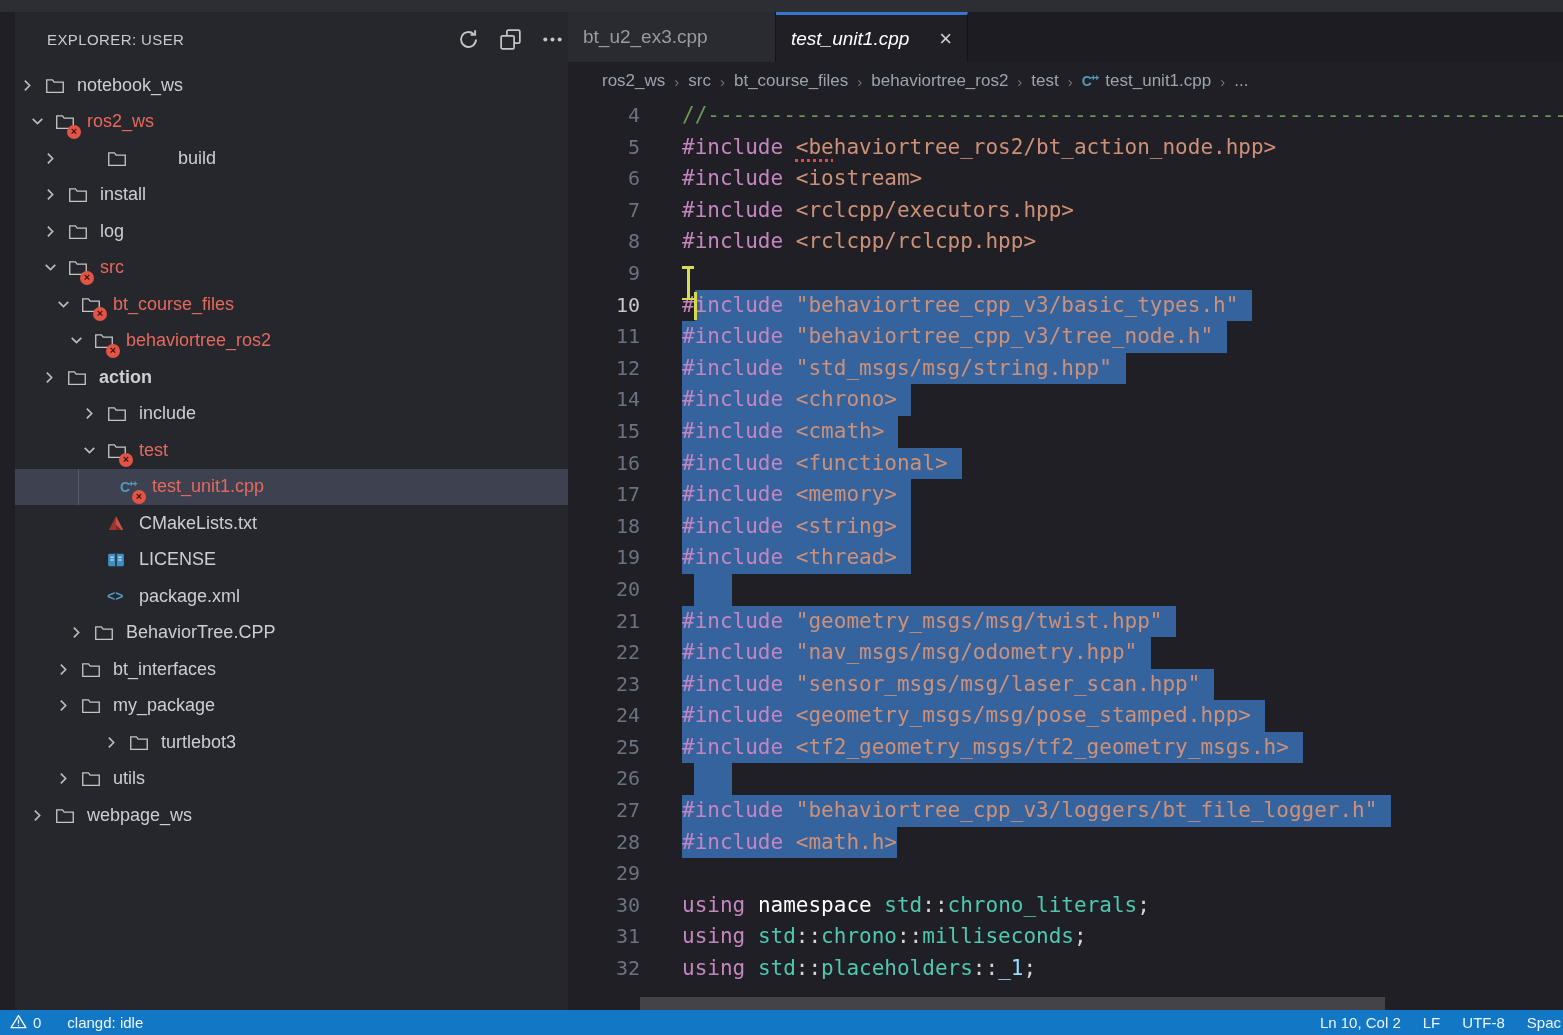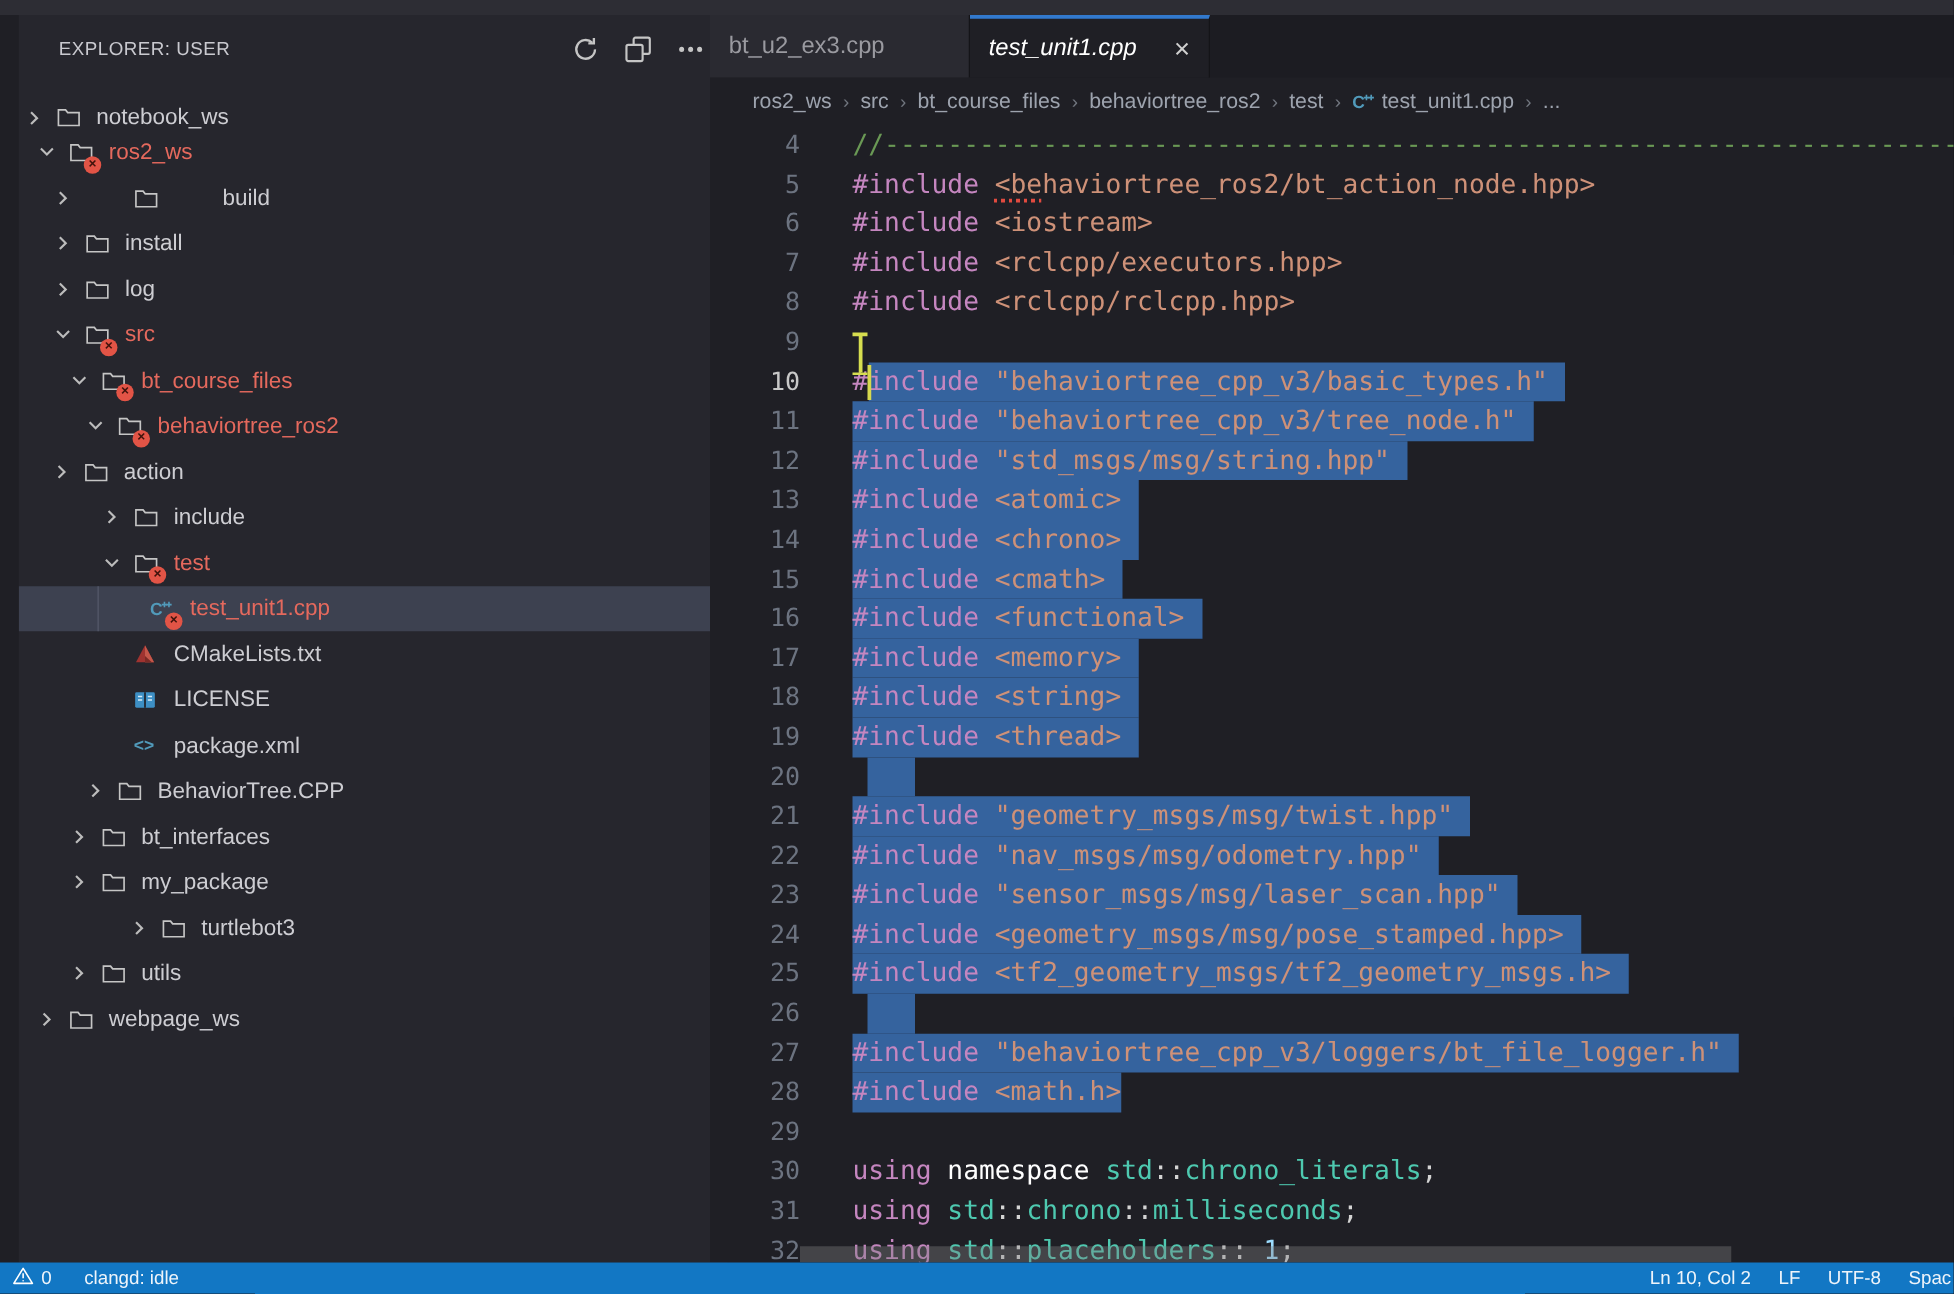--- a/index.html
+++ b/index.html
@@ -107,21 +107,21 @@
         <span class="hdr-icon">
           <svg width="23" height="23" viewBox="0 0 16 16" fill="#c5c5c5">
             <circle cx="3" cy="8" r="1.4"></circle>
               <circle cx="8" cy="8" r="1.4"></circle>
               <circle cx="13" cy="8" r="1.4"></circle>
           </svg>
         </span>
       </span>
     </div>
     <div class="tree" id="tree">
-        <div class="tree-row" style="padding-left: 4px; align-items: flex-end;">
+        <div class="tree-row" style="padding-left: 4px;">
           <span class="chev">
             <svg width="17" height="17" viewBox="0 0 16 16" fill="none" stroke="#bcbcbc" stroke-width="1.6">
               <path d="M5.5 3.5 10 8l-4.5 4.5"></path>
             </svg>
           </span>
           <span class="tree-icon">
             <svg width="20" height="17" viewBox="0 0 16 14" fill="none" stroke="#c5c5c5" stroke-width="1.1">
               <path d="M1.2 12.7V2.4h4.7l1.4 1.8h7.5v8.5z"></path>
             </svg>
           </span>
@@ -215,21 +215,21 @@
             </svg>
           </span>
           <span class="tree-icon">
             <svg width="20" height="17" viewBox="0 0 16 14" fill="none" stroke="#c5c5c5" stroke-width="1.1">
               <path d="M1.2 12.7V2.4h4.7l1.4 1.8h7.5v8.5z"></path>
             </svg>
             <span class="badge">×</span>
           </span>
           <span class="tree-label error">behaviortree_ros2</span>
         </div>
-        <div class="tree-row" style="padding-left: 26px;">
+        <div class="tree-row" style="padding-left: 26px; font-weight: bold;">
           <span class="chev">
             <svg width="17" height="17" viewBox="0 0 16 16" fill="none" stroke="#bcbcbc" stroke-width="1.6">
               <path d="M5.5 3.5 10 8l-4.5 4.5"></path>
             </svg>
           </span>
           <span class="tree-icon">
             <svg width="20" height="17" viewBox="0 0 16 14" fill="none" stroke="#c5c5c5" stroke-width="1.1">
               <path d="M1.2 12.7V2.4h4.7l1.4 1.8h7.5v8.5z"></path>
             </svg>
           </span>
@@ -450,24 +450,20 @@
             <span class="gut active">10</span>
             <div class="txt"><span class="tok-pp">#</span><span class="sel"><span class="tok-pp">include</span><span class="tok-pl"> </span><span class="tok-str">"behaviortree_cpp_v3/basic_types.h"</span><span class="stub"></span></span></div>
           </div>
           <div class="line">
             <span class="gut">11</span>
             <div class="txt"><span class="sel"><span class="tok-pp">#include</span><span class="tok-pl"> </span><span class="tok-str">"behaviortree_cpp_v3/tree_node.h"</span><span class="stub"></span></span></div>
           </div>
           <div class="line">
             <span class="gut">12</span>
             <div class="txt"><span class="sel"><span class="tok-pp">#include</span><span class="tok-pl"> </span><span class="tok-str">"std_msgs/msg/string.hpp"</span><span class="stub"></span></span></div>
-          </div>
-          <div class="line">
-            <span class="gut">13</span>
-            <div class="txt"><span class="sel"><span class="tok-pp">#include</span><span class="tok-pl"> </span><span class="tok-str">&lt;atomic&gt;</span><span class="stub"></span></span></div>
           </div>
           <div class="line">
             <span class="gut">14</span>
             <div class="txt"><span class="sel"><span class="tok-pp">#include</span><span class="tok-pl"> </span><span class="tok-str">&lt;chrono&gt;</span><span class="stub"></span></span></div>
           </div>
           <div class="line">
             <span class="gut">15</span>
             <div class="txt"><span class="sel"><span class="tok-pp">#include</span><span class="tok-pl"> </span><span class="tok-str">&lt;cmath&gt;</span><span class="stub"></span></span></div>
           </div>
           <div class="line">

